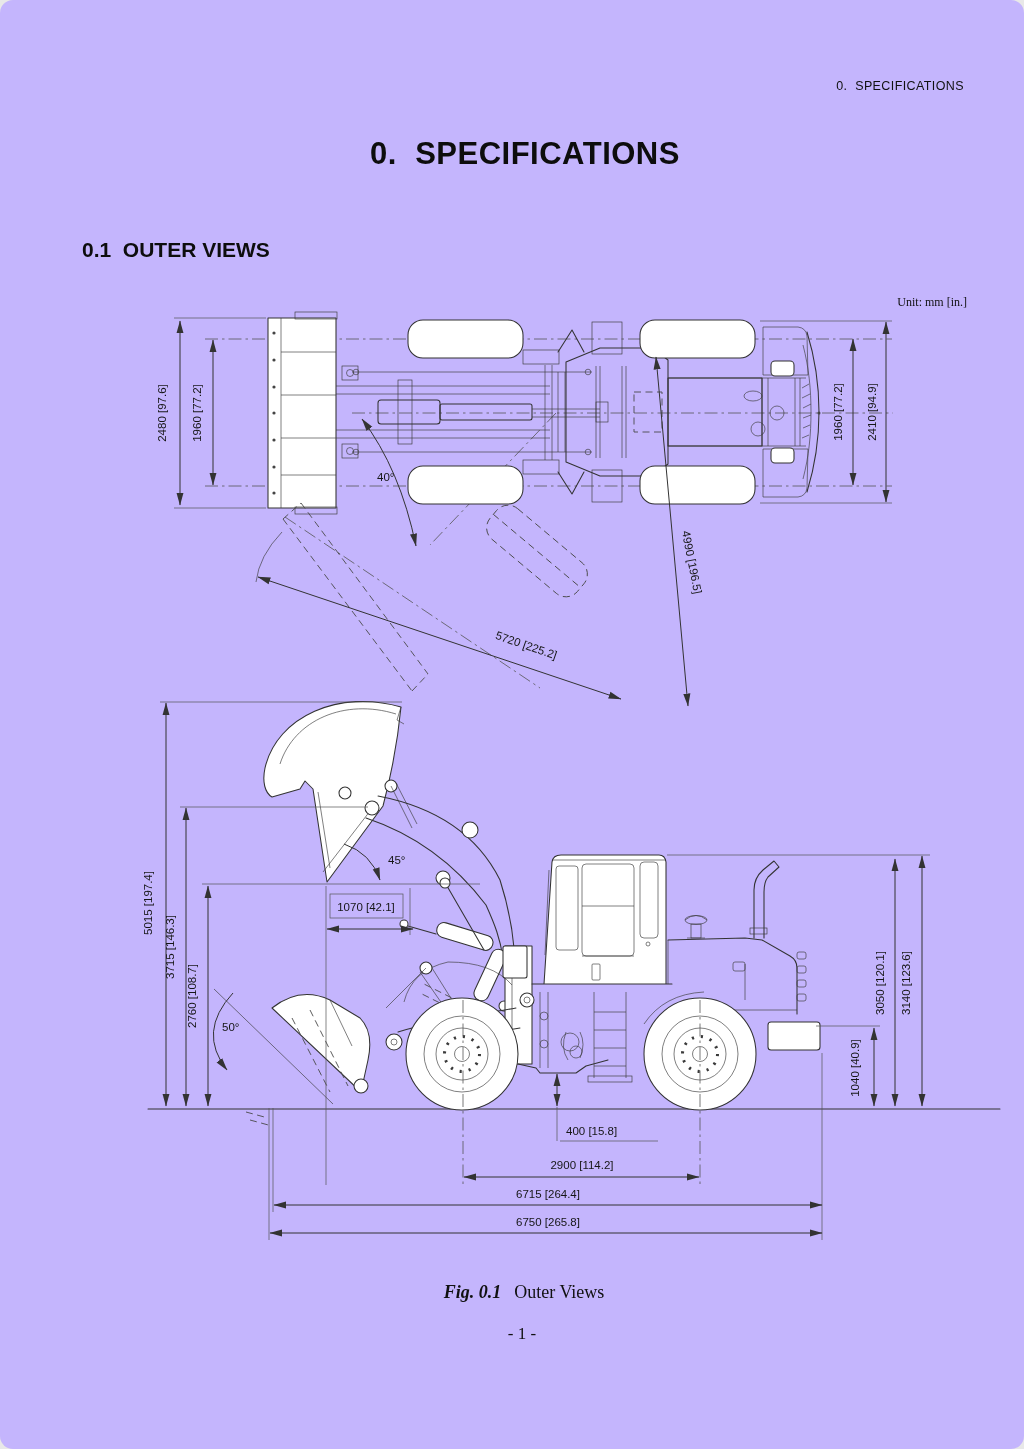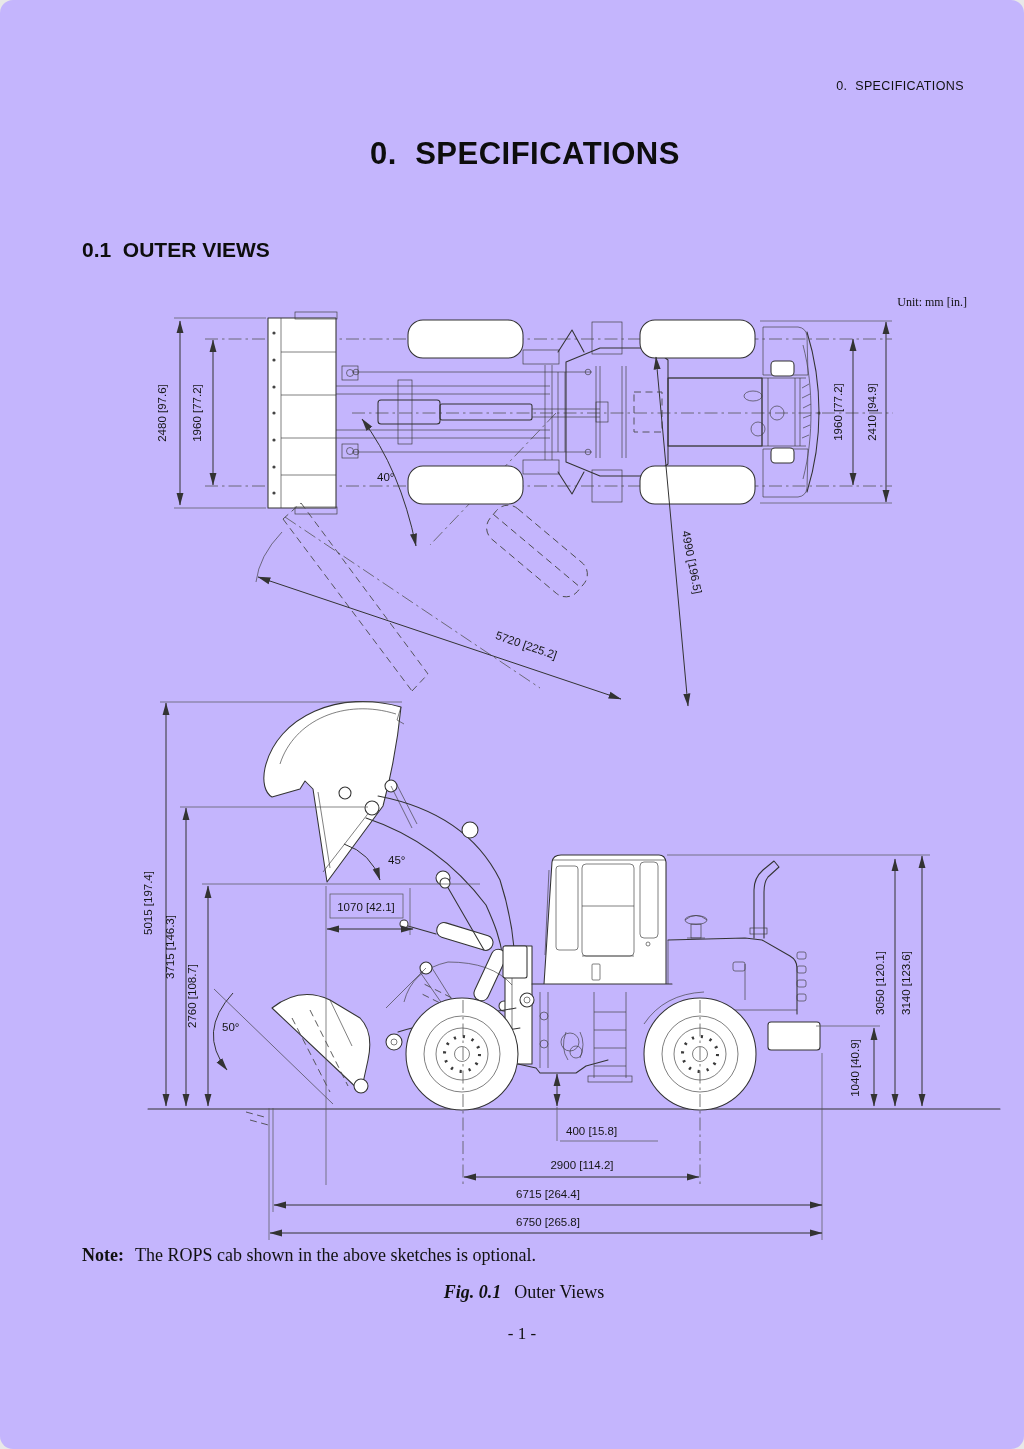--- a/index.html
+++ b/index.html
@@ -309,22 +309,19 @@
         <text class="lb" transform="rotate(-90 910 983)" x="910" y="983" text-anchor="middle">3140 [123.6]</text>
         <text class="lb" transform="rotate(-90 859 1068)" x="859" y="1068" text-anchor="middle">1040 [40.9]</text>
         <text class="lb" x="566" y="1135">400 [15.8]</text>
         <text class="lb" x="582" y="1169" text-anchor="middle">2900 [114.2]</text>
         <text class="lb" x="548" y="1198" text-anchor="middle">6715 [264.4]</text>
         <text class="lb" x="548" y="1226" text-anchor="middle">6750 [265.8]</text>
       </g>
     </g>
   </svg>
 
-  <div class="note">
-    <span class="b">Note:</span><span>The ROPS cab shown in the above sketches is optional.</span>
-  </div>
 
   <div class="cap">
     <span class="b">Fig. 0.1</span><span>Outer Views</span>
   </div>
 
   <div class="pnum">- 1 -</div>
 </div>
 
 </body></html>

